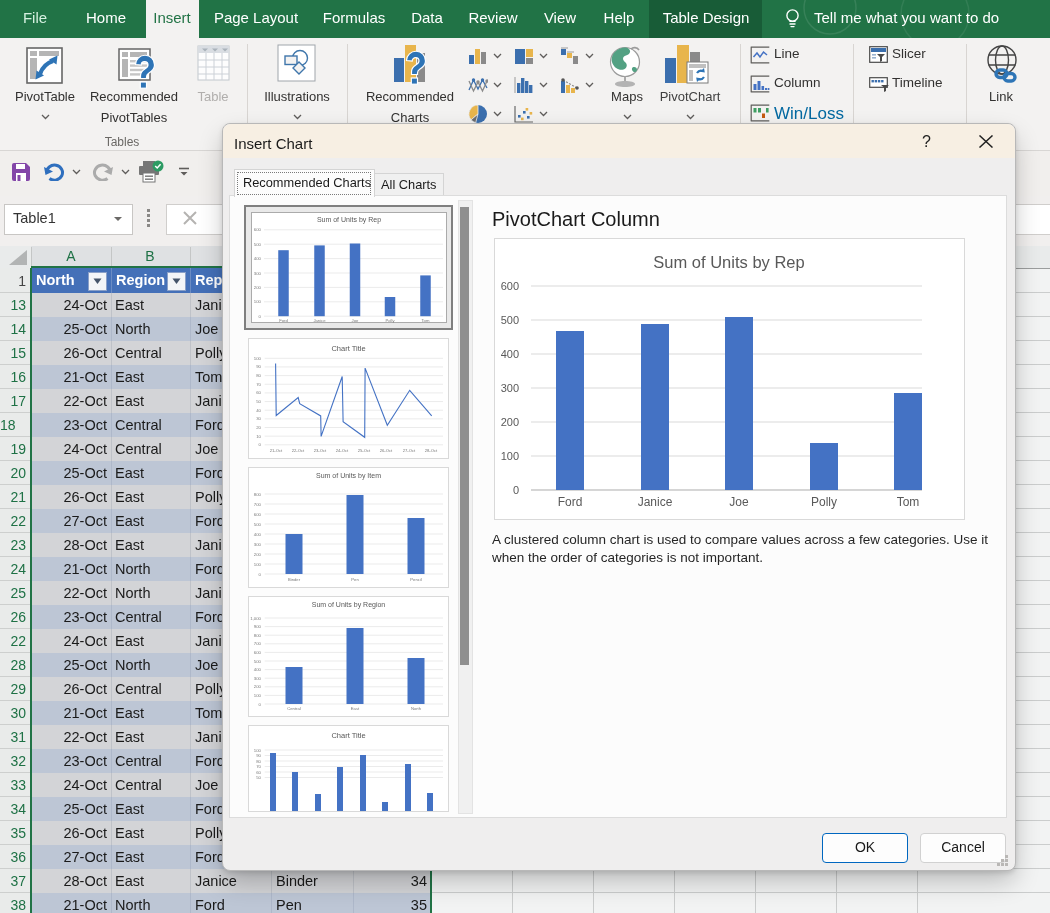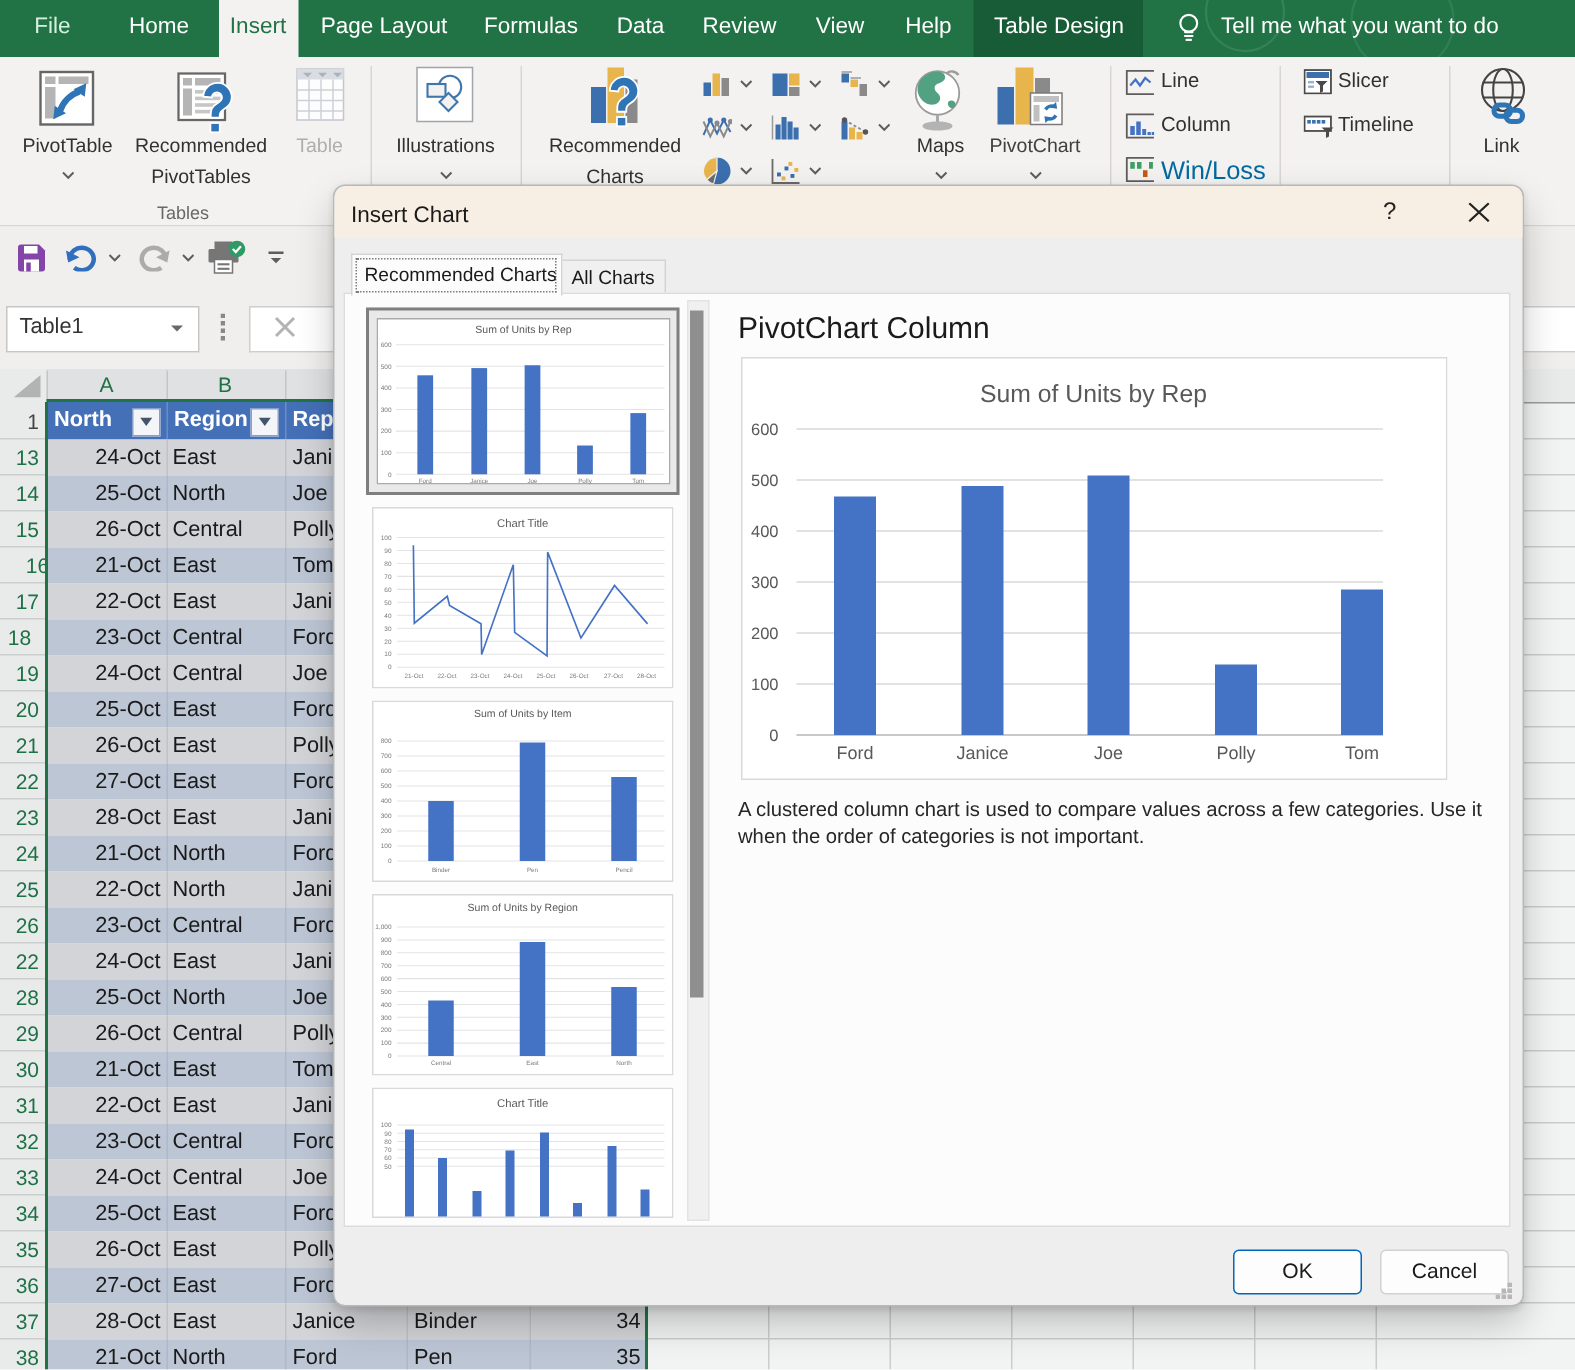--- a/index.html
+++ b/index.html
@@ -352,25 +352,25 @@
 <div class="ab" style="left:31px;top:266px;width:400px;height:2px;background:#217346"></div>
 <div class="ab" style="left:0;top:268px;width:31px;height:645px;background:#e9ebea"></div>
 <div class="ab" style="left:30px;top:268px;width:1px;height:645px;background:#b5b7b7"></div>
 <div class="ab" style="left:0;top:273px;width:26px;height:16px;font-size:14px;color:#444;text-align:right">1</div>
 <div class="ab" style="left:0;top:297px;width:26px;height:16px;font-size:14px;color:#1e7145;text-align:right">13</div>
 <div class="ab" style="left:0;top:316px;width:31px;height:1px;background:#cdcfce"></div>
 <div class="ab" style="left:0;top:321px;width:26px;height:16px;font-size:14px;color:#1e7145;text-align:right">14</div>
 <div class="ab" style="left:0;top:340px;width:31px;height:1px;background:#cdcfce"></div>
 <div class="ab" style="left:0;top:345px;width:26px;height:16px;font-size:14px;color:#1e7145;text-align:right">15</div>
 <div class="ab" style="left:0;top:364px;width:31px;height:1px;background:#cdcfce"></div>
-<div class="ab" style="left:12px;top:369px;width:26px;height:16px;font-size:14px;color:#1e7145;text-align:center">16</div>
+<div class="ab" style="left:0;top:369px;width:26px;height:16px;font-size:14px;color:#1e7145;text-align:right">16</div>
 <div class="ab" style="left:0;top:388px;width:31px;height:1px;background:#cdcfce"></div>
 <div class="ab" style="left:0;top:393px;width:26px;height:16px;font-size:14px;color:#1e7145;text-align:right">17</div>
 <div class="ab" style="left:0;top:412px;width:31px;height:1px;background:#cdcfce"></div>
-<div class="ab" style="left:0;top:417px;width:26px;height:16px;font-size:14px;color:#1e7145;text-align:center">18</div>
+<div class="ab" style="left:0;top:417px;width:26px;height:16px;font-size:14px;color:#1e7145;text-align:left">18</div>
 <div class="ab" style="left:0;top:436px;width:31px;height:1px;background:#cdcfce"></div>
 <div class="ab" style="left:0;top:441px;width:26px;height:16px;font-size:14px;color:#1e7145;text-align:right">19</div>
 <div class="ab" style="left:0;top:460px;width:31px;height:1px;background:#cdcfce"></div>
 <div class="ab" style="left:0;top:465px;width:26px;height:16px;font-size:14px;color:#1e7145;text-align:right">20</div>
 <div class="ab" style="left:0;top:484px;width:31px;height:1px;background:#cdcfce"></div>
 <div class="ab" style="left:0;top:489px;width:26px;height:16px;font-size:14px;color:#1e7145;text-align:right">21</div>
 <div class="ab" style="left:0;top:508px;width:31px;height:1px;background:#cdcfce"></div>
 <div class="ab" style="left:0;top:513px;width:26px;height:16px;font-size:14px;color:#1e7145;text-align:right">22</div>
 <div class="ab" style="left:0;top:532px;width:31px;height:1px;background:#cdcfce"></div>
 <div class="ab" style="left:0;top:537px;width:26px;height:16px;font-size:14px;color:#1e7145;text-align:right">23</div>

